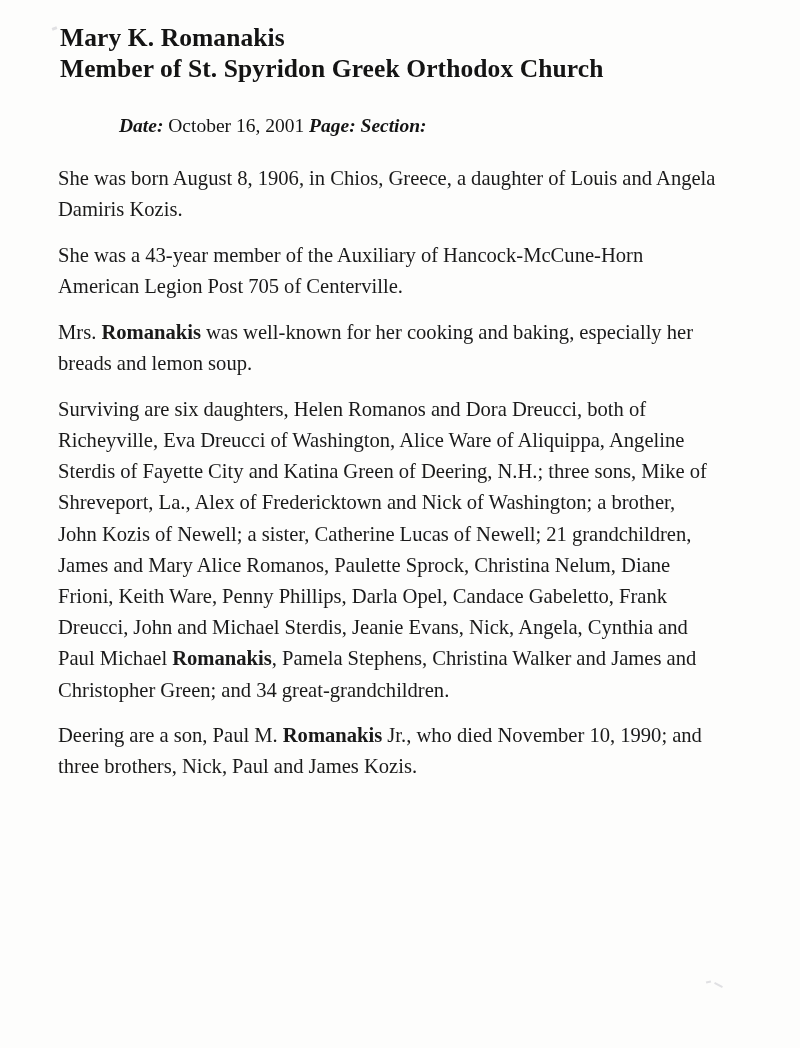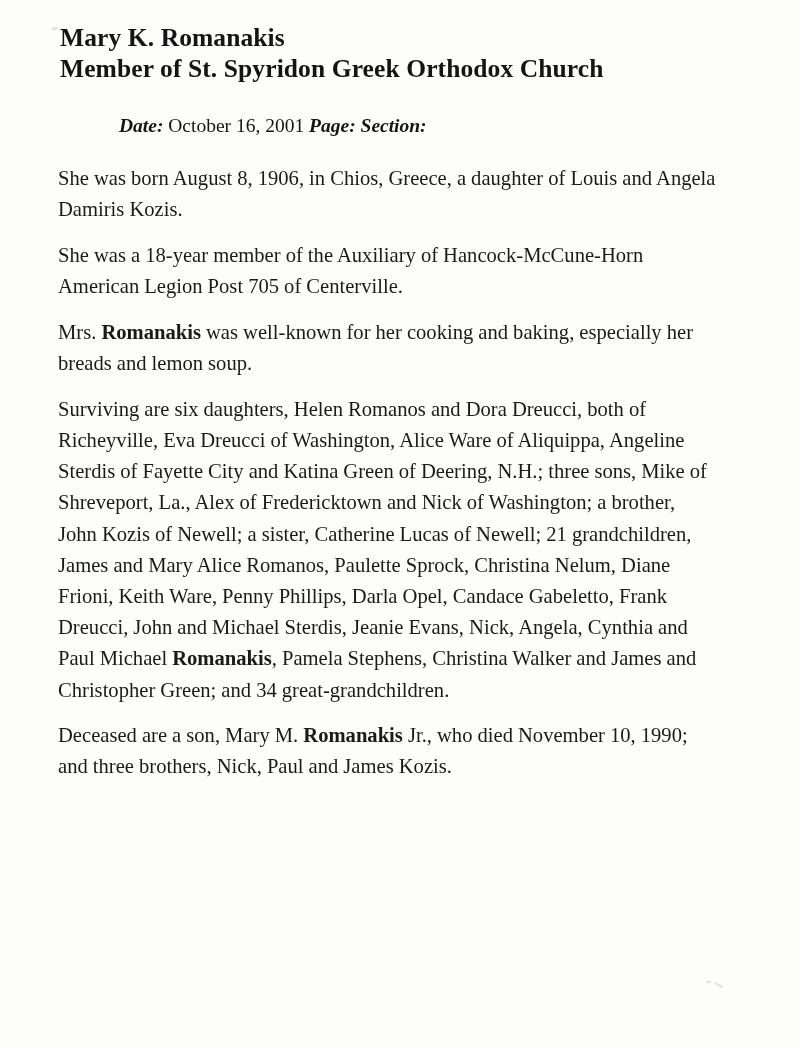--- a/index.html
+++ b/index.html
@@ -84,19 +84,19 @@
     <div class="title-line">Mary K. Romanakis</div>
     <div class="title-line">Member of St. Spyridon Greek Orthodox Church</div>
   </div>
 
   <div class="dateline">
     <span class="lbl">Date:</span><span class="val"> <span>October 16, 2001</span> </span><span class="lbl">Page:</span><span class="val"></span> <span class="lbl">Section:</span><span class="val"></span>
   </div>
 
   <div class="body" id="obituary-body">
       <p class="para"><span>She was born August 8, 1906, in Chios, Greece, a daughter of Louis and Angela Damiris Kozis.</span></p>
-      <p class="para"><span>She was a 18-year member of the Auxiliary of Hancock-McCune-Horn American Legion Post 705 of Centerville.</span></p>
+      <p class="para"><span>She was a 43-year member of the Auxiliary of Hancock-McCune-Horn American Legion Post 705 of Centerville.</span></p>
       <p class="para"><span>Mrs. </span><b class="nm">Romanakis</b><span> was well-known for her cooking and baking, especially her breads and lemon soup.</span></p>
       <p class="para"><span>Surviving are six daughters, Helen Romanos and Dora Dreucci, both of Richeyville, Eva Dreucci of Washington, Alice Ware of Aliquippa, Angeline Sterdis of Fayette City and Katina Green of Deering, N.H.; three sons, Mike of Shreveport, La., Alex of Fredericktown and Nick of Washington; a brother, John Kozis of Newell; a sister, Catherine Lucas of Newell; 21 grandchildren, James and Mary Alice Romanos, Paulette Sprock, Christina Nelum, Diane Frioni, Keith Ware, Penny Phillips, Darla Opel, Candace Gabeletto, Frank Dreucci, John and Michael Sterdis, Jeanie Evans, Nick, Angela, Cynthia and Paul Michael </span><b class="nm">Romanakis</b><span>, Pamela Stephens, Christina Walker and James and Christopher Green; and 34 great-grandchildren.</span></p>
-      <p class="para"><span>Deceased are a son, Mary M. </span><b class="nm">Romanakis</b><span> Jr., who died November 10, 1990; and three brothers, Nick, Paul and James Kozis.</span></p>
+      <p class="para"><span>Deering are a son, Paul M. </span><b class="nm">Romanakis</b><span> Jr., who died November 10, 1990; and three brothers, Nick, Paul and James Kozis.</span></p>
     </div>
 
 </div>
 
 </body></html>

